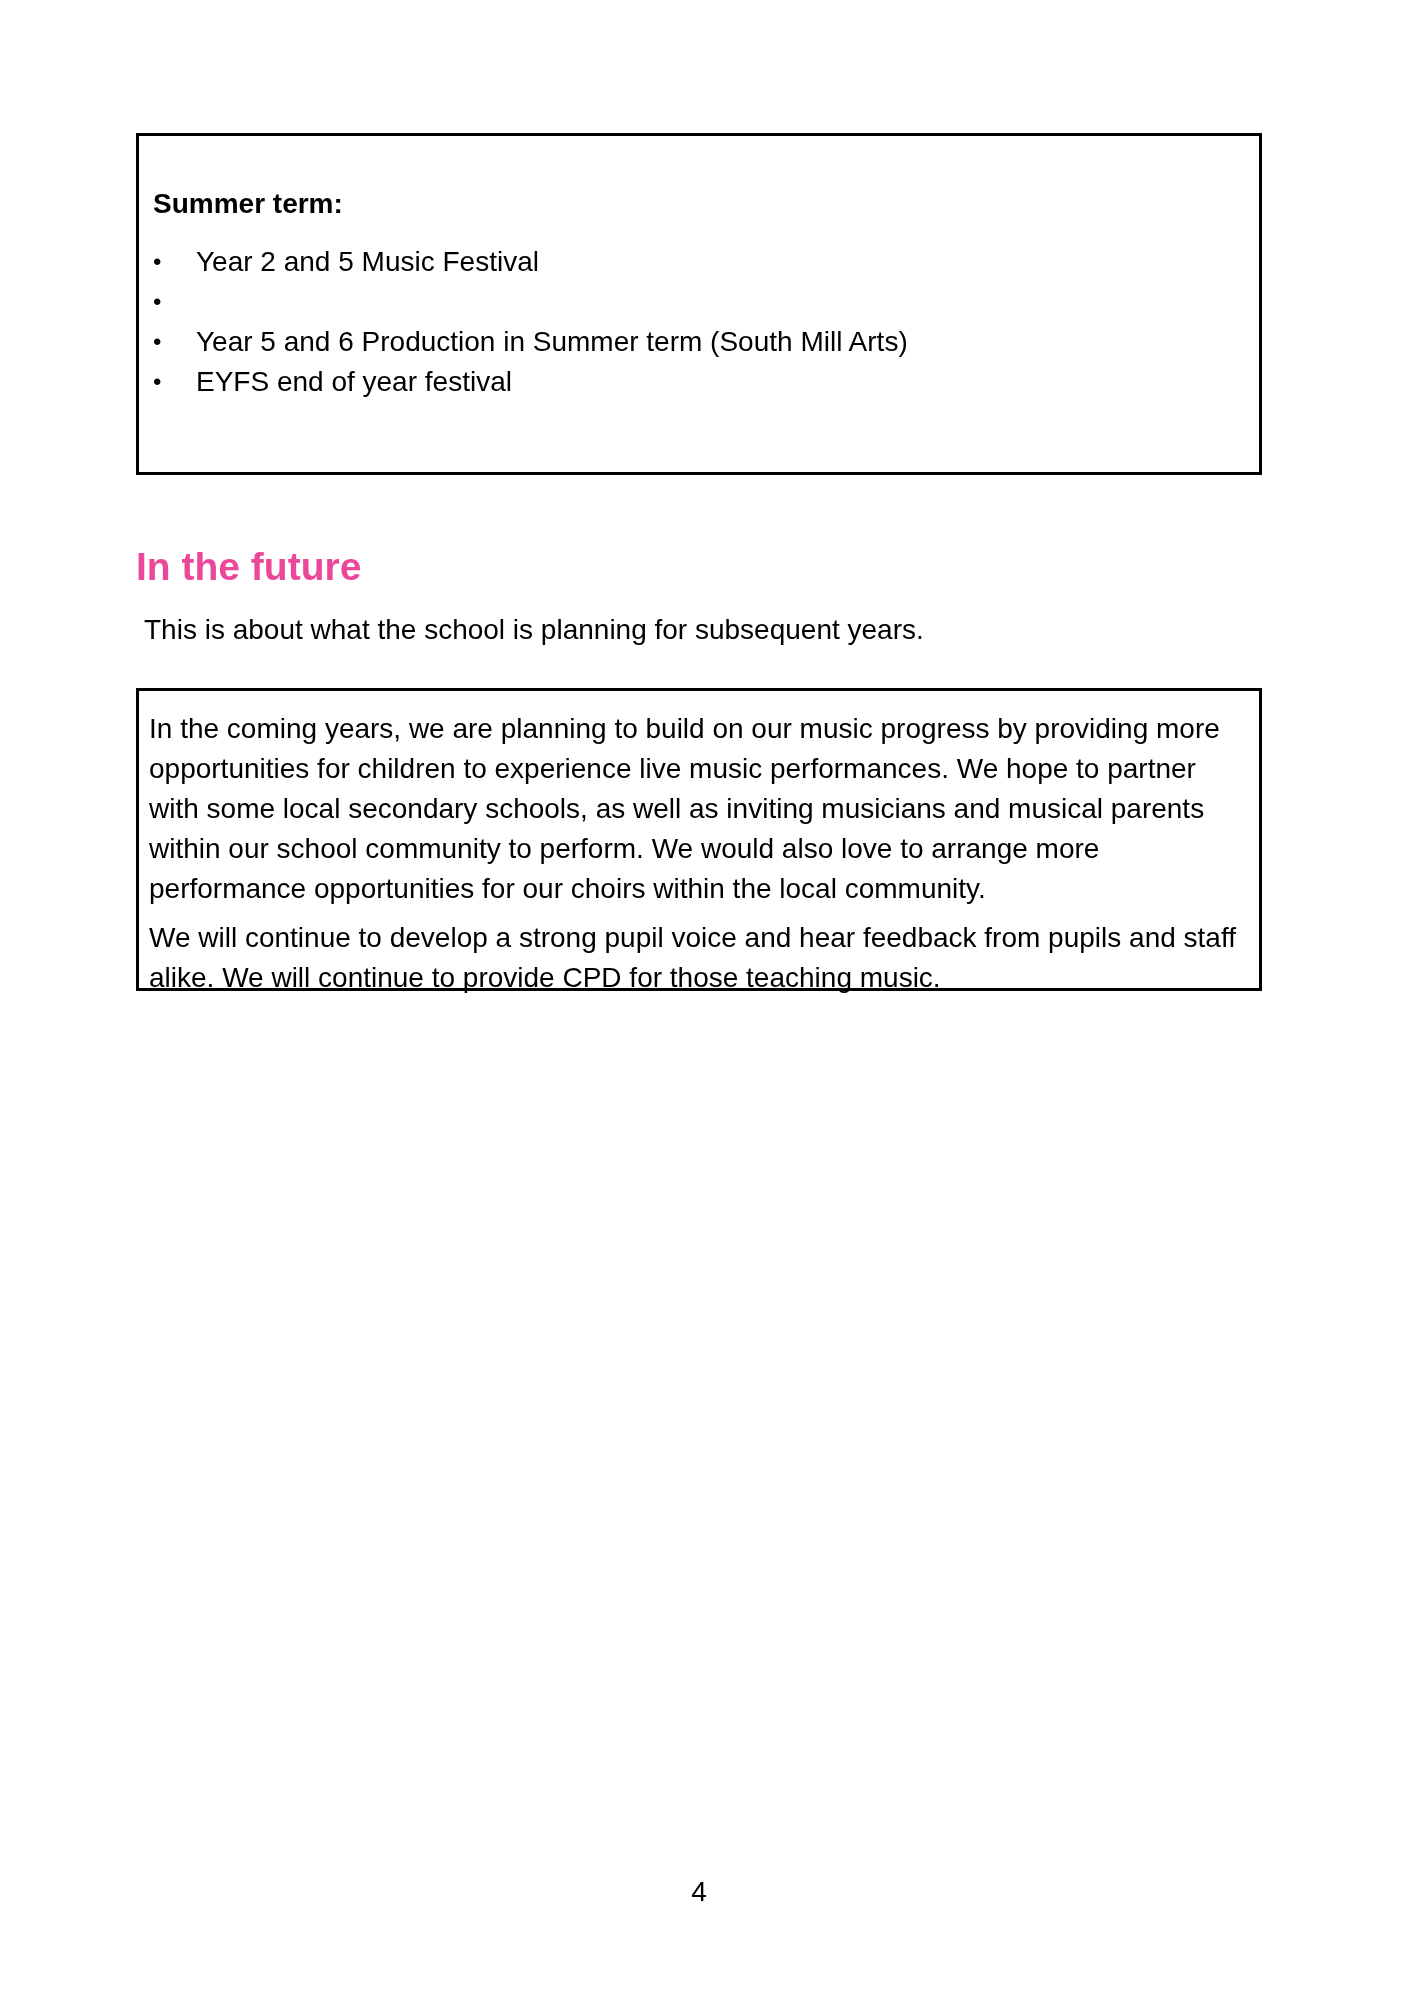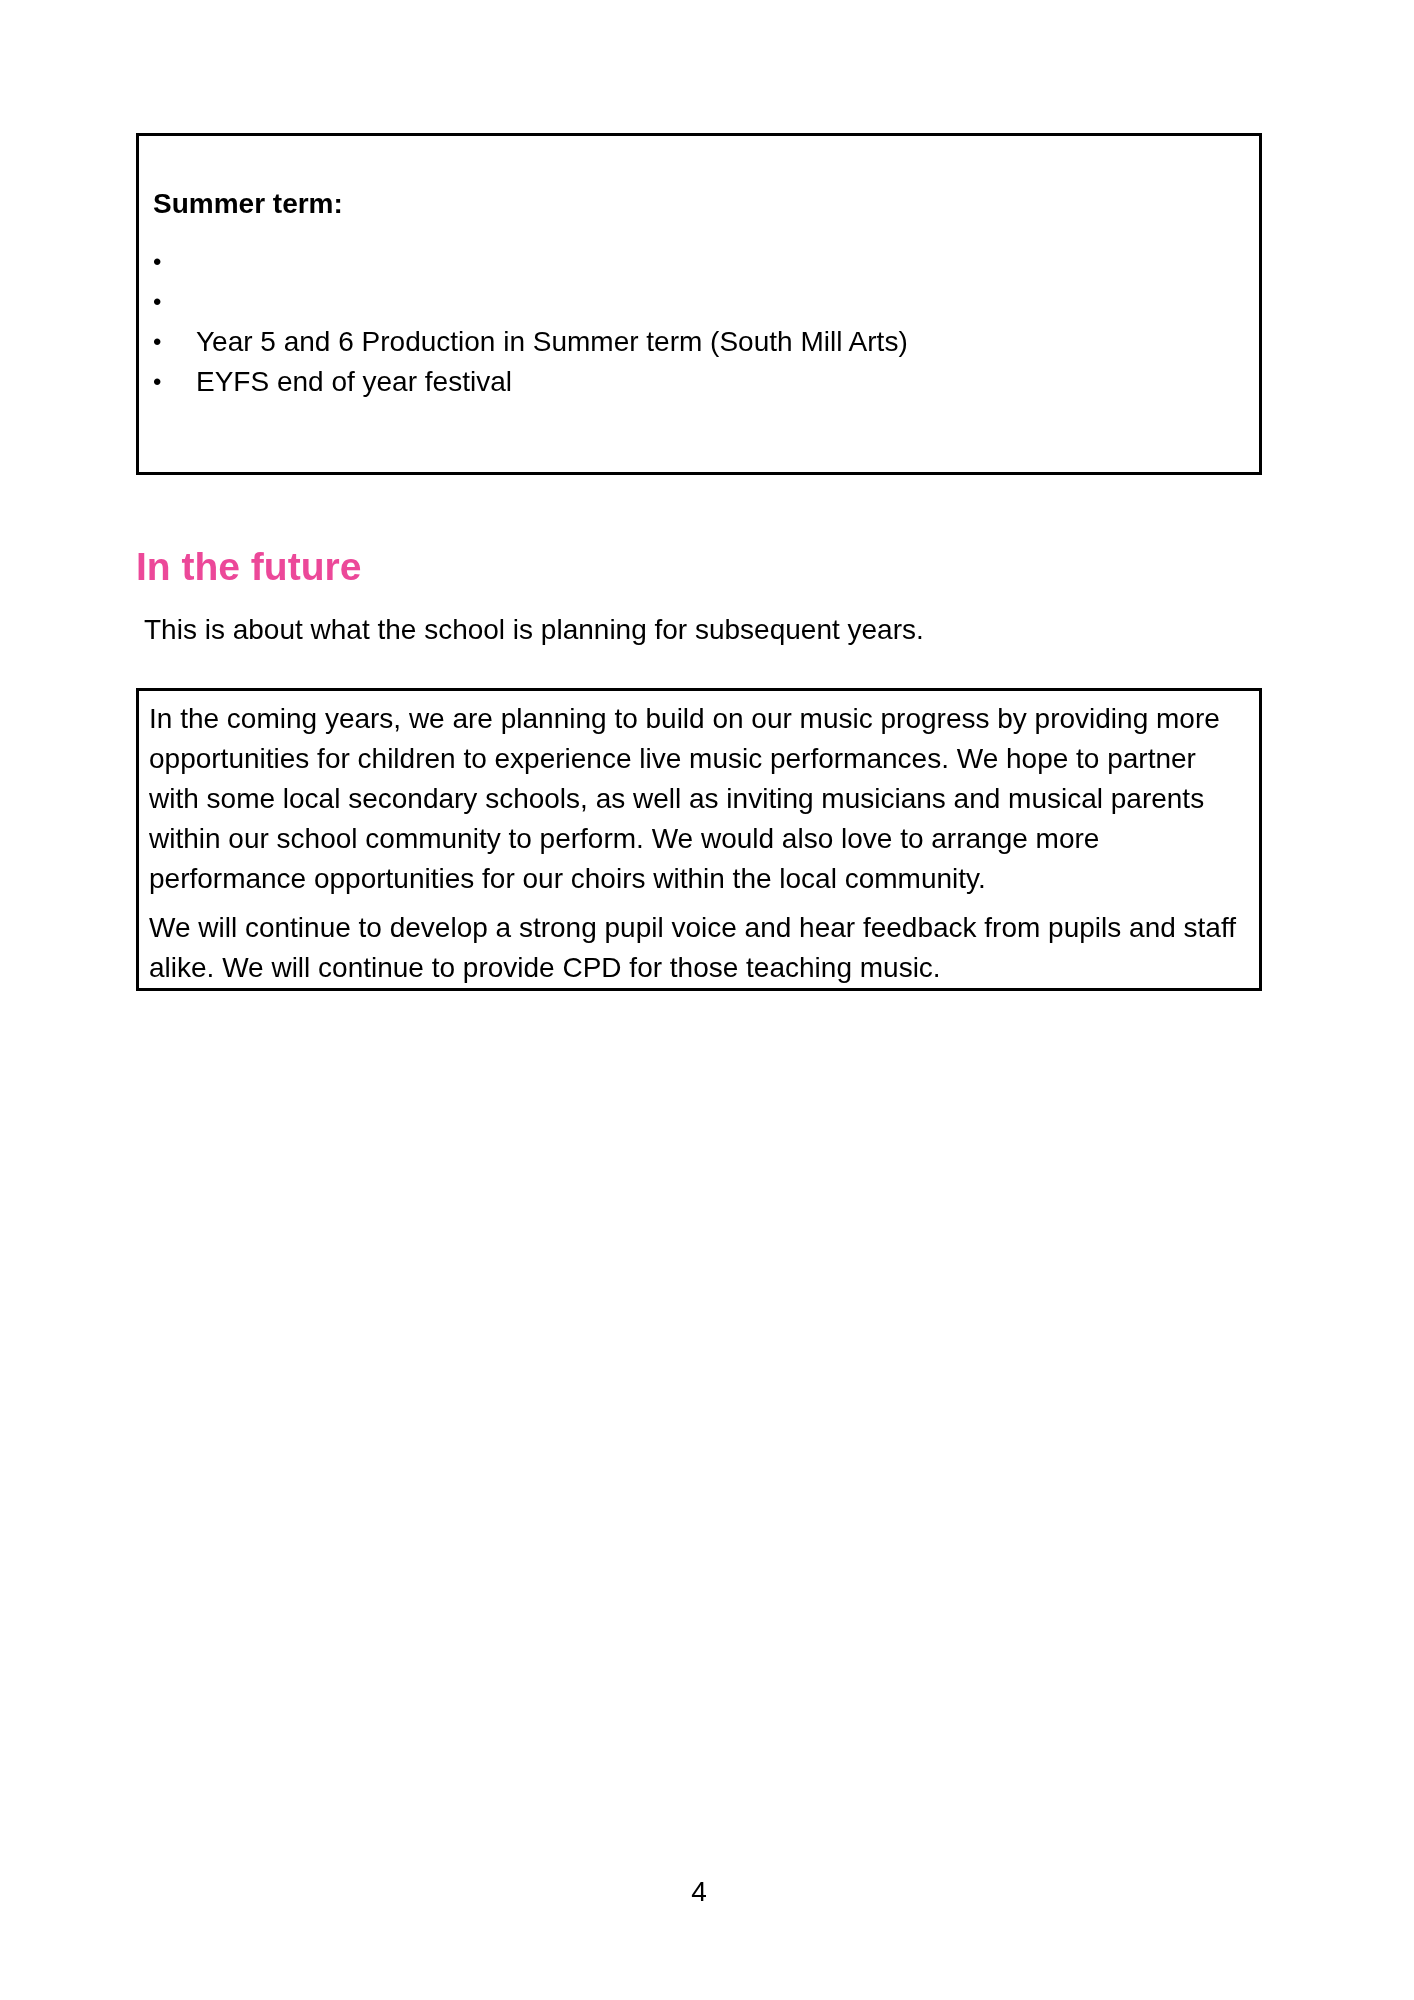--- a/index.html
+++ b/index.html
@@ -64,21 +64,21 @@
     color: #ec4899;
   }
   .section-intro {
     margin: 20px 0 0 8px;
     font-size: 28px;
     line-height: 40px;
   }
   .future-box {
     margin-top: 38px;
     height: 303px;
-    padding: 8px 8px 0 10px;
+    padding: 18px 8px 0 10px;
   }
   .future-box p {
     margin: 0;
     font-size: 28px;
     line-height: 40px;
   }
   .future-box p + p {
     margin-top: 9px;
   }
   .page-number {
@@ -95,20 +95,21 @@
 <body>
 
 <div class="page">
   <div class="content">
 
     <div class="outlined-box summer-box">
       <p class="summer-title">Summer term:</p>
       <ul class="bullet-list">
         <li>
           <span class="bullet-marker">•</span>
+          <span>Year 2 and 5 Music Festival</span>
         </li>
         <li>
           <span class="bullet-marker">•</span>
         </li>
         <li>
           <span class="bullet-marker">•</span>
           <span>Year 5 and 6 Production in Summer term (South Mill Arts)</span>
         </li>
         <li>
           <span class="bullet-marker">•</span>

